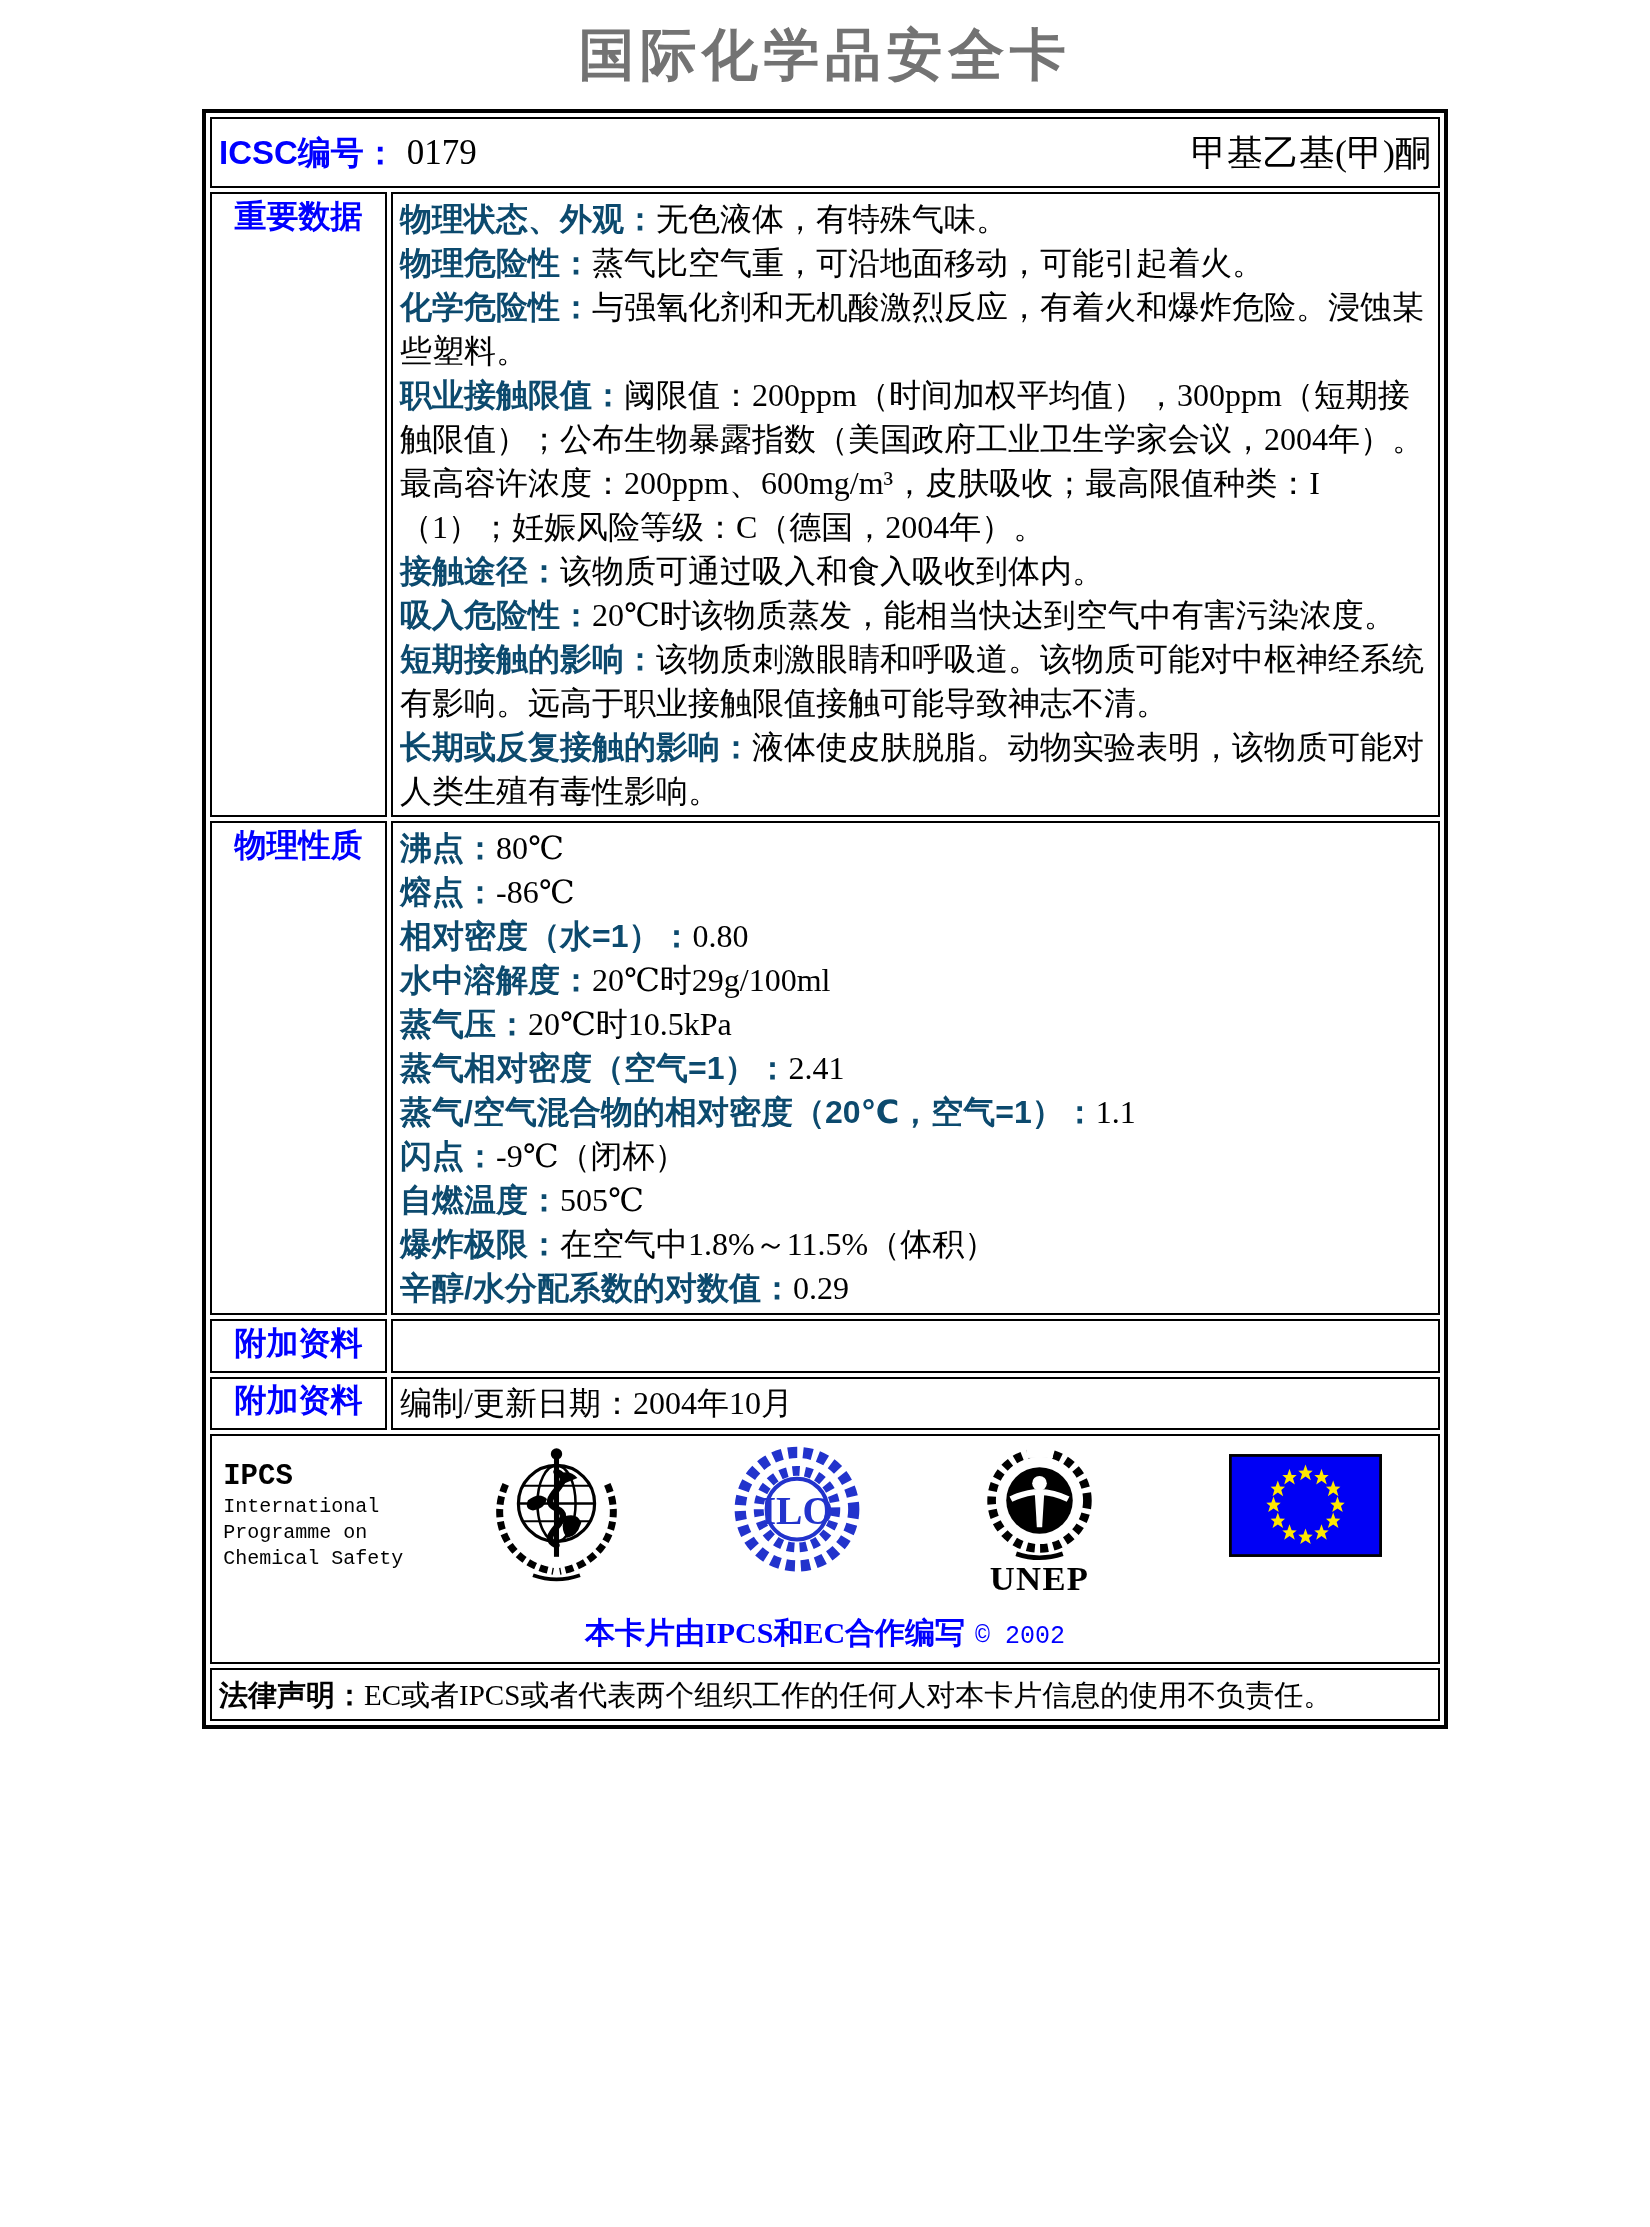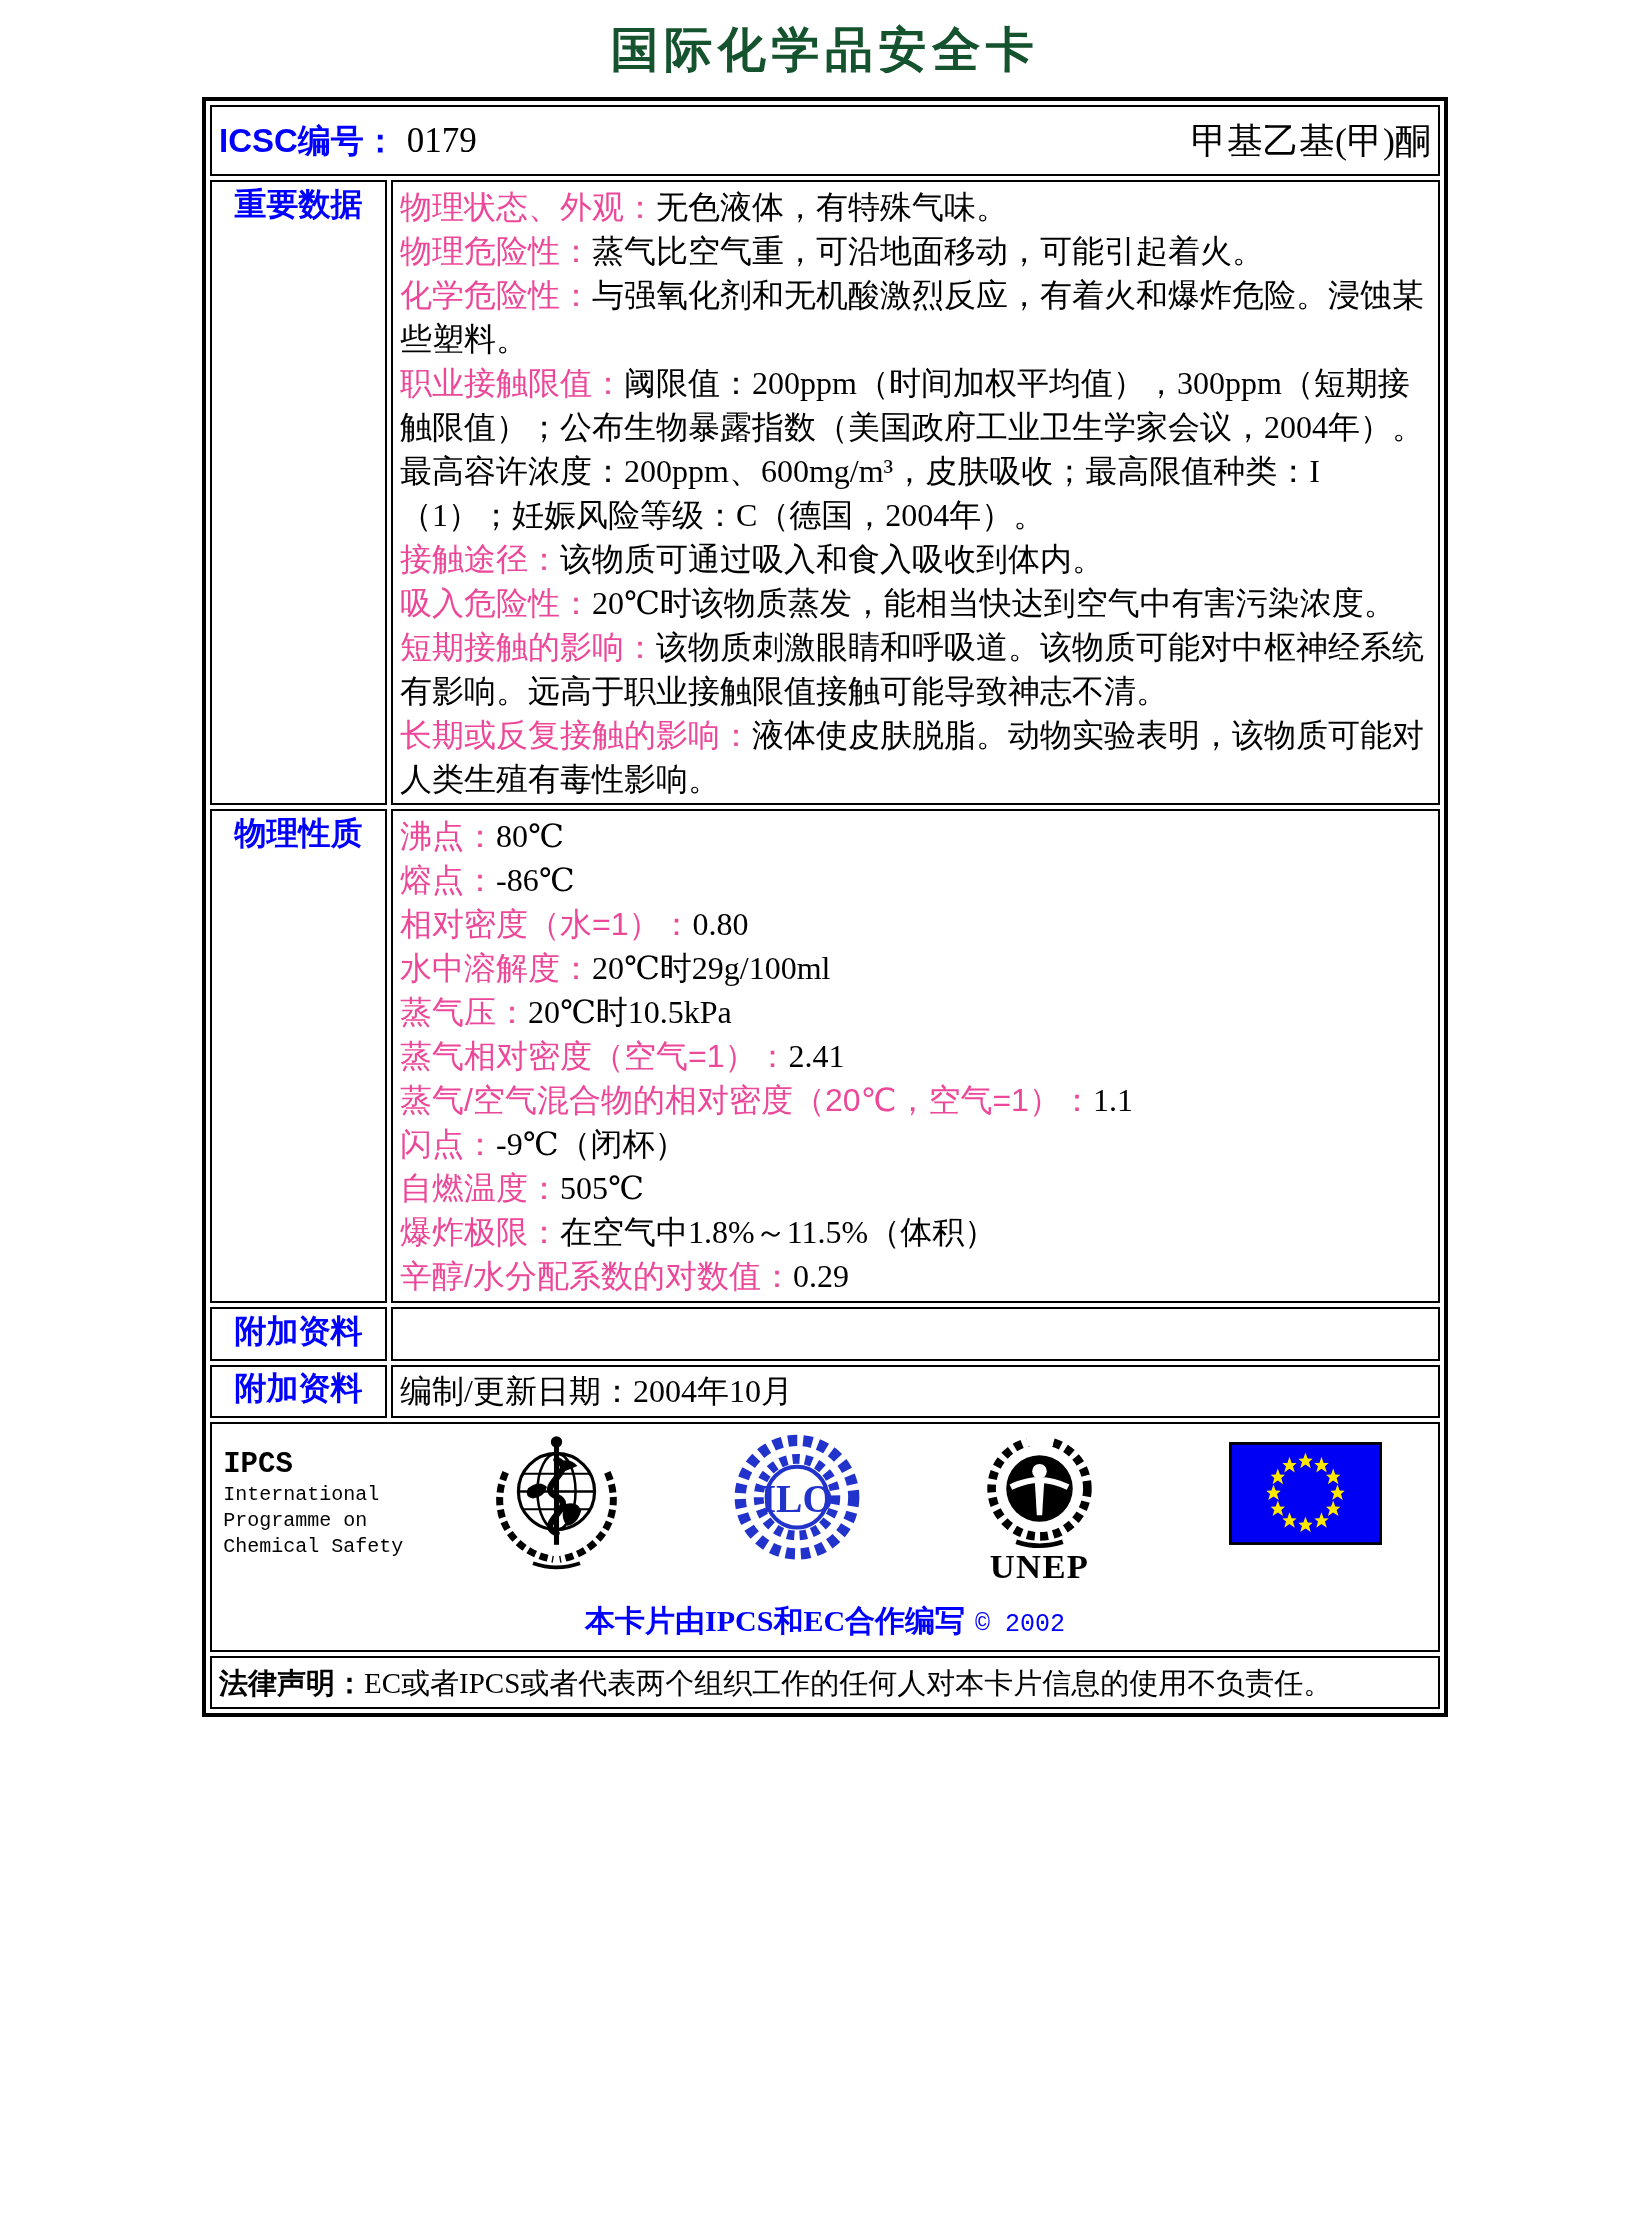--- a/index.html
+++ b/index.html
@@ -10,22 +10,22 @@
   body {
     width: 1650px;
     min-height: 2227px;
     font-family: "Liberation Serif", "DejaVu Serif", serif;
     color: #000000;
   }
   
   .page-title {
     margin: 18px 0 15.3px 0;
     text-align: center;
-    color: #14532d;
-    font-size: 48px;
+    color: #737373;
+    font-size: 56px;
     font-weight: bold;
     letter-spacing: 5.6px;
     font-family: "Liberation Serif", "DejaVu Serif", serif;
   }
   
   table.card {
     width: 1246px;
     margin: 0 auto;
     border: 4.9px solid #000000;
     border-collapse: separate;
@@ -72,22 +72,22 @@
   .chemical-name {
     font-size: 36px;
   }
   
   .content-important   { min-height: 677px; }
   .content-physical    { min-height: 488px; }
   .content-environment { min-height: 82px; }
   .content-notes       { min-height: 102px; }
   .content-additional  { min-height: 52px;  }
   .blab {
-    color: #ec4899;
-    font-weight: normal;
+    color: #0c4a6e;
+    font-weight: bold;
     font-family: "Liberation Sans", "DejaVu Sans", sans-serif;
   }
   .para { margin: 0; }
   .prop-line { margin: 0; }
   
   .logos-cell { min-height: 155px; padding: 5.6px 7px; }
   .logos-row {
     display: flex;
     align-items: flex-start;
   }

